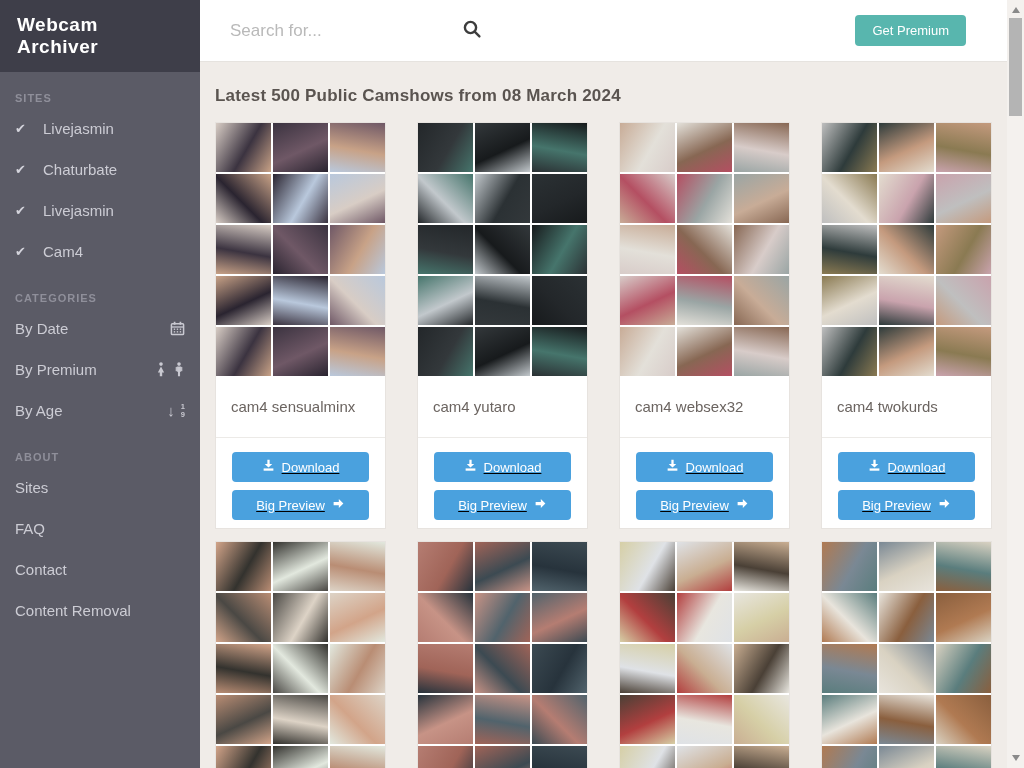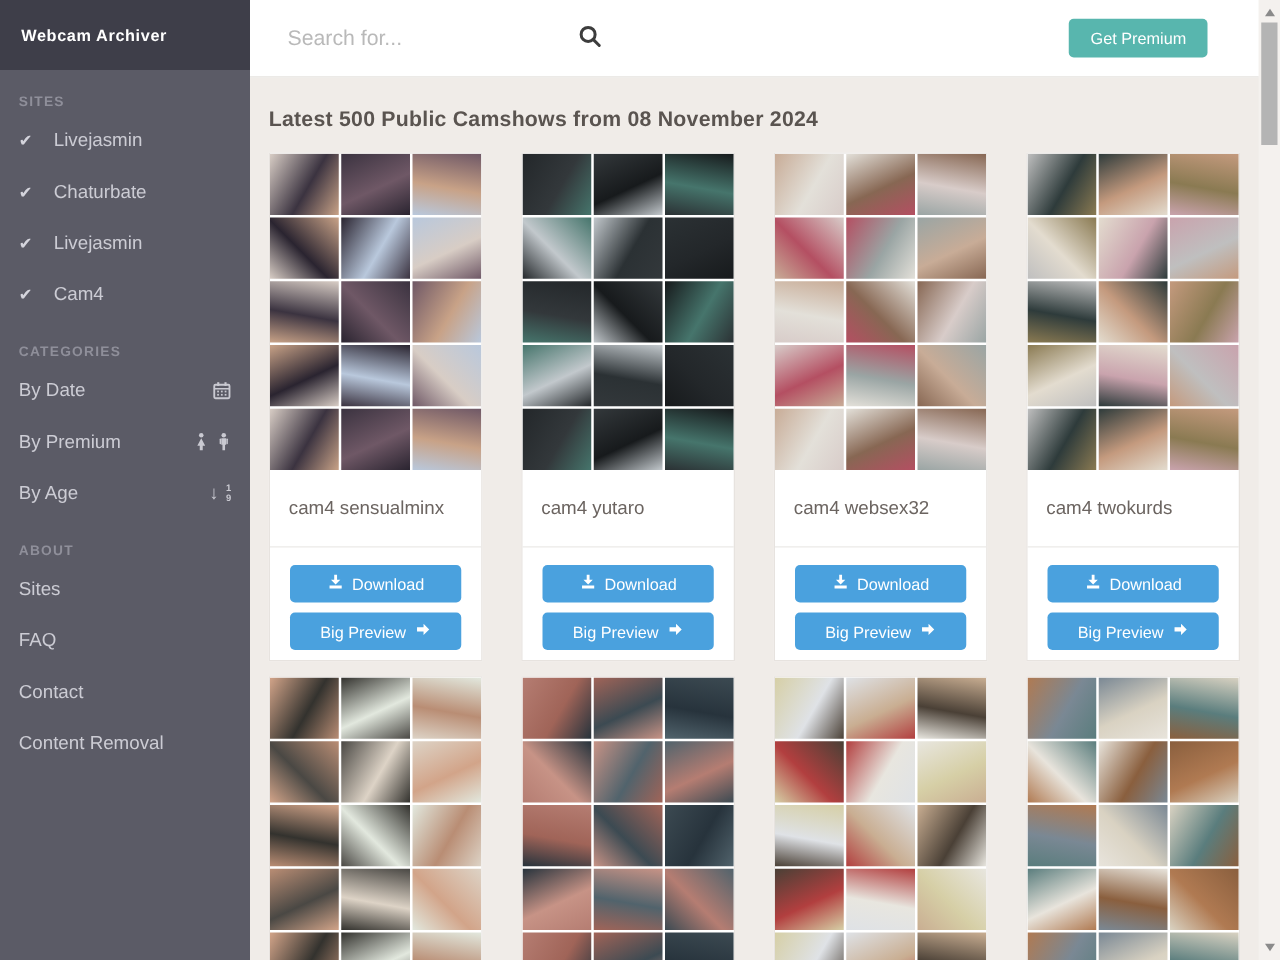--- a/index.html
+++ b/index.html
@@ -2,22 +2,22 @@
 <html><head>
 <meta charset="utf-8">
 <style>
   * { margin:0; padding:0; box-sizing:border-box; }
   html,body { width:1024px; height:768px; overflow:hidden; }
   body { font-family:"Liberation Sans", sans-serif; background:#f0ece8; }
   .stage { position:relative; width:1024px; height:768px; overflow:hidden; }
 
   
   .sidebar { position:absolute; left:0; top:0; width:200px; height:768px; background:#5b5b66; z-index:2; }
-  .logo { height:56px; background:#3e3e49; display:flex; align-items:center; padding:0 17px;
-          color:#ffffff; font-size:13px; font-weight:bold; font-family:cursive, sans-serif; letter-spacing:.5px; }
+  .logo { height:72px; background:#3e3e49; display:flex; align-items:center; padding:0 17px;
+          color:#ffffff; font-size:19px; font-weight:bold; font-family:cursive, sans-serif; letter-spacing:.5px; }
   .nav { padding:0 15px; }
   .nav-label { margin:20px 0 4px; font-size:11px; font-weight:bold; letter-spacing:1px;
                text-transform:uppercase; color:#8f8f9a; }
   .nav-item { display:flex; align-items:center; gap:10px; padding:10px 0; color:#ccccd4;
               font-size:15px; line-height:21px; cursor:pointer; }
   .nav-item .chk { color:#d4d4dc; font-size:13px; width:18px; }
   .right-ico { margin-left:auto; display:flex; align-items:center; gap:6px; color:#c9c9d1; }
   .sortnum { display:flex; align-items:center; color:#c9c9d1; }
   .sortnum .arrow { font-size:15px; line-height:14px; }
   .sortnum .digits { display:flex; flex-direction:column; font-size:7.5px; line-height:7.5px; font-weight:bold; }
@@ -50,21 +50,21 @@
   .main { position:absolute; left:200px; top:62px; width:807px; height:706px; background:#f0ece8;
           padding:0 0 0 15px; overflow:hidden; }
   .page-heading { margin:24px 0 16px; font-size:17px; font-weight:bold; color:#5a5450; letter-spacing:.2px; }
   .cards { display:grid; grid-template-columns:repeat(4,171px); column-gap:31px; row-gap:12px; }
   .card { width:171px; background:#ffffff; border:1px solid #e7e3df; }
   .thumb-grid { display:grid; grid-template-columns:repeat(3,1fr); grid-auto-rows:49px; gap:2px;
                 height:253px; overflow:hidden; background:#fff; cursor:pointer; }
   .thumb-cell { width:100%; height:100%; }
   .card-title { padding:22px 15px; font-size:15px; color:#6b6460; border-bottom:1px solid #eceae7;
                 white-space:nowrap; overflow:hidden; }
-  .card-footer { padding:14px 16px 0; }
+  .card-footer { padding:14px 16px 0;text-decoration:underline; }
   .btn { display:flex; align-items:center; justify-content:center; gap:7px; width:100%; height:30px;
          background:#4aa1de; color:#fff; border:none; border-radius:4px; font-size:13px;
          margin-bottom:8px; cursor:pointer; font-family:"Liberation Sans", sans-serif; }
   .btn svg { flex:0 0 auto; }
 </style>
 </head>
 <body>
 
 <div class="stage">
 
@@ -158,21 +158,21 @@
         <svg width="20" height="20" viewBox="0 0 20 20" fill="none" stroke="#3d3d3d" stroke-width="2.4">
           <circle cx="8.5" cy="8.5" r="5.6"></circle>
           <line x1="12.9" y1="12.9" x2="17.4" y2="17.4" stroke-linecap="round"></line>
         </svg>
       </span>
     </button>
     <button class="premium-btn">Get Premium</button>
   </header>
 
   <main class="main">
-    <h1 class="page-heading">Latest 500 Public Camshows from 08 November 2024</h1>
+    <h1 class="page-heading">Latest 500 Public Camshows from 08 March 2024</h1>
 
     <div class="cards">
 
       <article class="card">
         <div class="thumb-grid">
             <div class="thumb-cell" style="background: linear-gradient(120deg, rgb(216, 205, 197) 0%, rgb(59, 51, 64) 55%, rgb(200, 162, 135) 100%);"></div>
             <div class="thumb-cell" style="background: linear-gradient(155deg, rgb(59, 51, 64) 0%, rgb(111, 88, 102) 55%, rgb(42, 36, 48) 100%);"></div>
             <div class="thumb-cell" style="background: linear-gradient(190deg, rgb(111, 88, 102) 0%, rgb(200, 162, 135) 55%, rgb(185, 200, 220) 100%);"></div>
             <div class="thumb-cell" style="background: linear-gradient(225deg, rgb(200, 162, 135) 0%, rgb(42, 36, 48) 55%, rgb(216, 205, 197) 100%);"></div>
             <div class="thumb-cell" style="background: linear-gradient(120deg, rgb(42, 36, 48) 0%, rgb(185, 200, 220) 55%, rgb(59, 51, 64) 100%);"></div>

